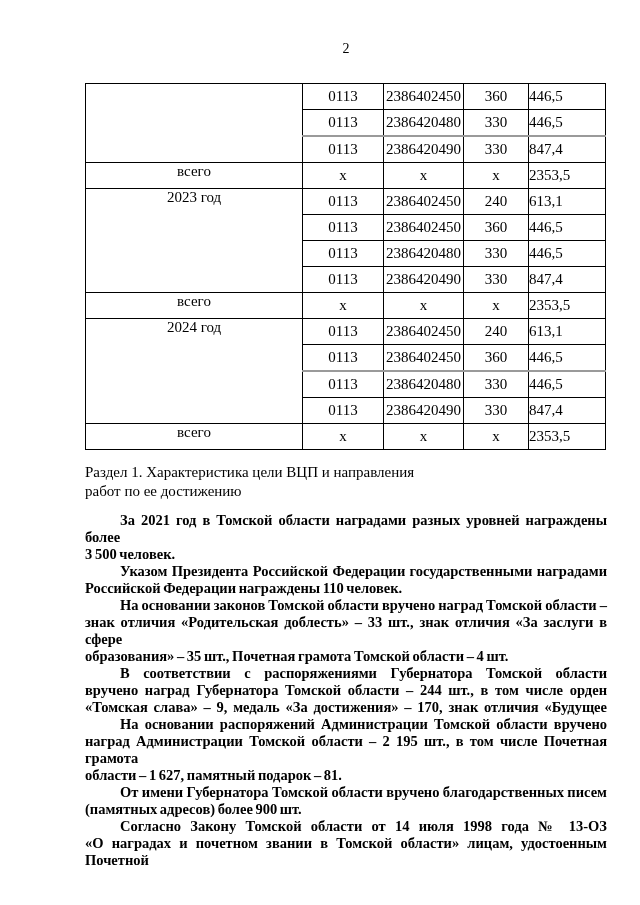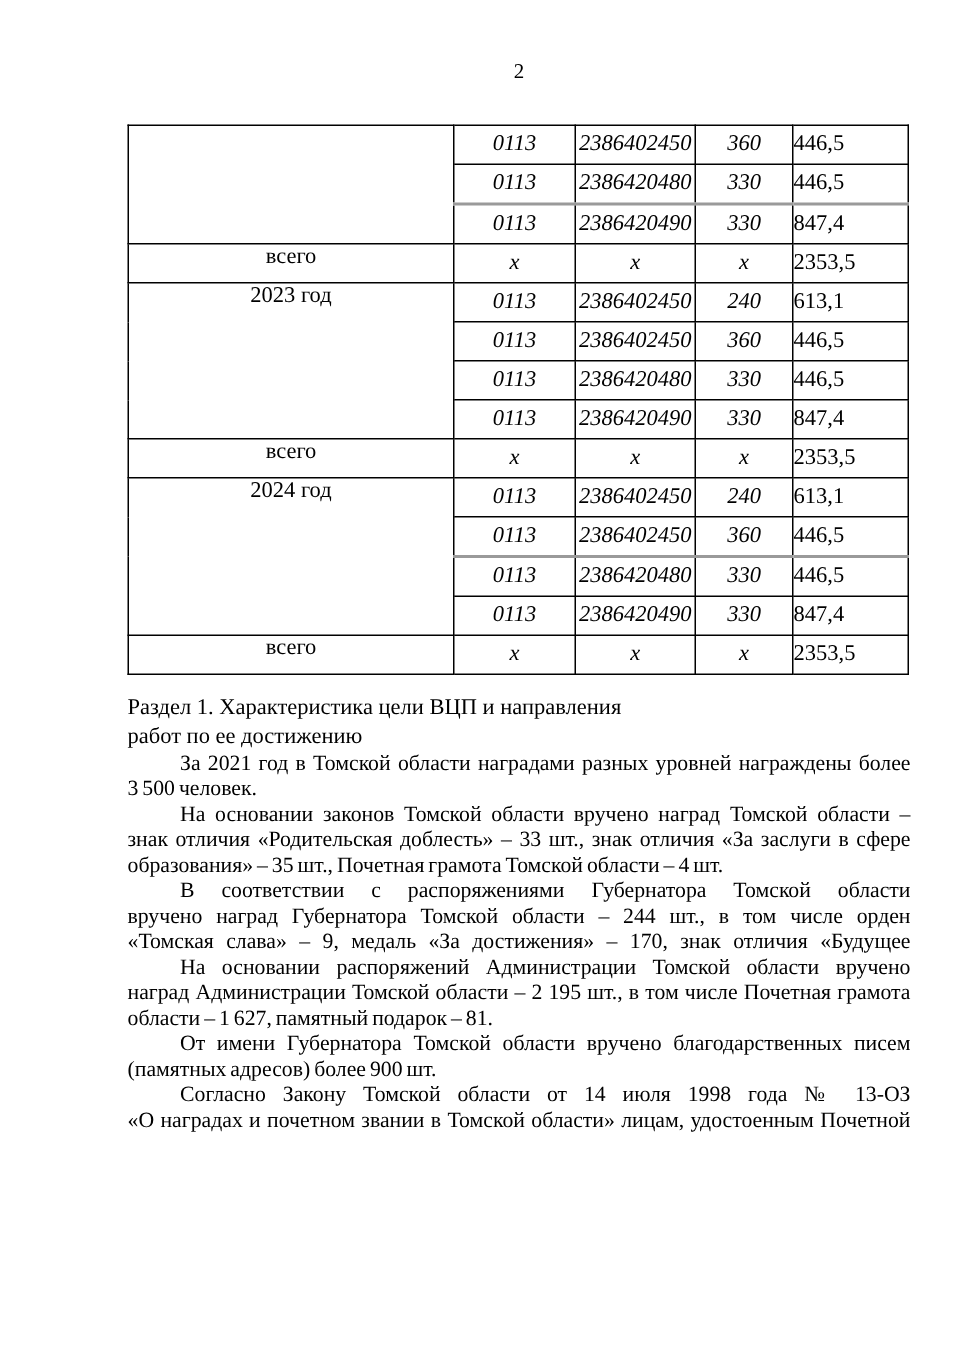--- a/index.html
+++ b/index.html
@@ -35,32 +35,34 @@
     padding: 0;
     overflow: hidden;
     white-space: nowrap;
   }
   td.c-label {
     text-align: center;
     padding-left: 6px;
     vertical-align: top;
     padding-top: 3px;
   }
-  td.c-mid { text-align: center; vertical-align: middle; font-style: italic; }
+  td.c-mid { text-align: center; vertical-align: middle; }
   td.c-num { text-align: left; padding-right: 9px; vertical-align: middle; }
   tr.split td { border-top: 2px solid #9a9a9a; }
   .heading {
     margin-top: 13px;
     text-align: left;
     font-size: 15px;
     line-height: 19px;
   }
   .body-text {
+    margin-top: 11px;
     font-size: 14.5px;
     line-height: 17px;
+    font-weight: bold;
   }
   .para { margin: 0; }
   .ln {
     text-align: justify;
     text-align-last: justify;
     word-spacing: -1px;
     white-space: normal;
   }
   .ln.first { text-indent: 35px; }
   .ln.lastln { text-align-last: left; }
@@ -178,20 +180,24 @@
     <div>Раздел 1. Характеристика цели ВЦП и направления</div>
     <div>работ по ее достижению</div>
   </div>
 
   <div class="body-text" id="paragraphs">
       <div class="para">
         <div class="ln first">За 2021 год в Томской области наградами разных уровней награждены более</div>
         <div class="ln lastln">3 500 человек.</div>
       </div>
       <div class="para">
+        <div class="ln first">Указом Президента Российской Федерации государственными наградами</div>
+        <div class="ln lastln">Российской Федерации награждены 110 человек.</div>
+      </div>
+      <div class="para">
         <div class="ln first">На основании законов Томской области вручено наград Томской области –</div>
         <div class="ln">знак отличия «Родительская доблесть» – 33 шт., знак отличия «За заслуги в сфере</div>
         <div class="ln lastln">образования» – 35 шт., Почетная грамота Томской области – 4 шт.</div>
       </div>
       <div class="para">
         <div class="ln first">В соответствии с распоряжениями Губернатора Томской области</div>
         <div class="ln">вручено наград Губернатора Томской области – 244 шт., в том числе орден</div>
         <div class="ln">«Томская слава» – 9, медаль «За достижения» – 170, знак отличия «Будущее</div>
       </div>
       <div class="para">

